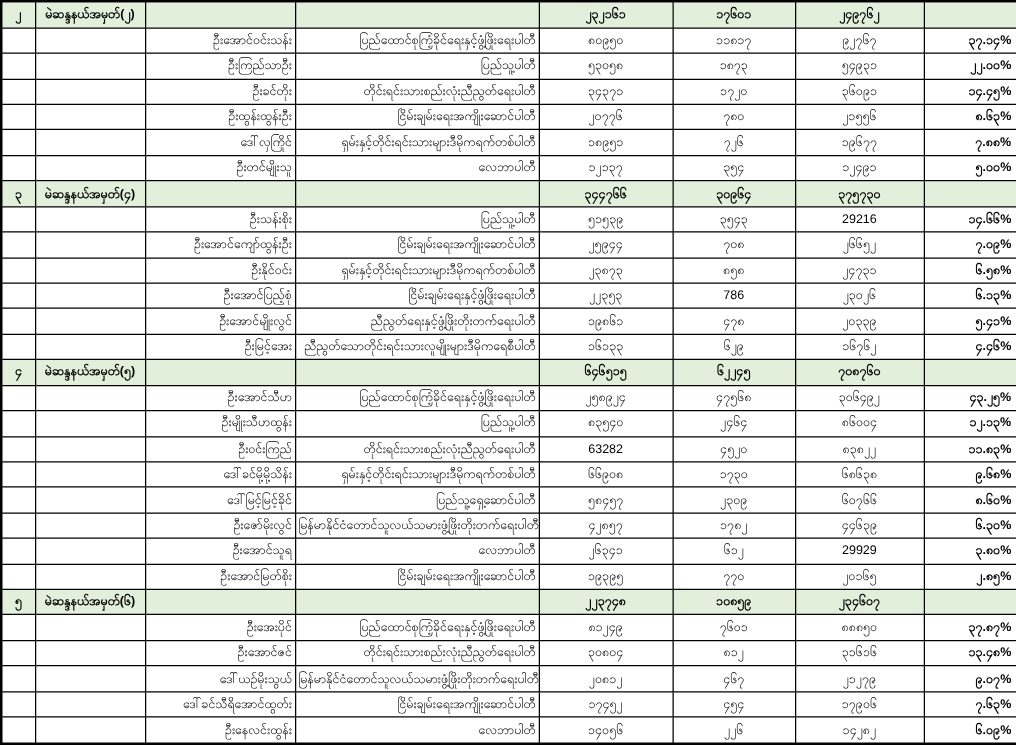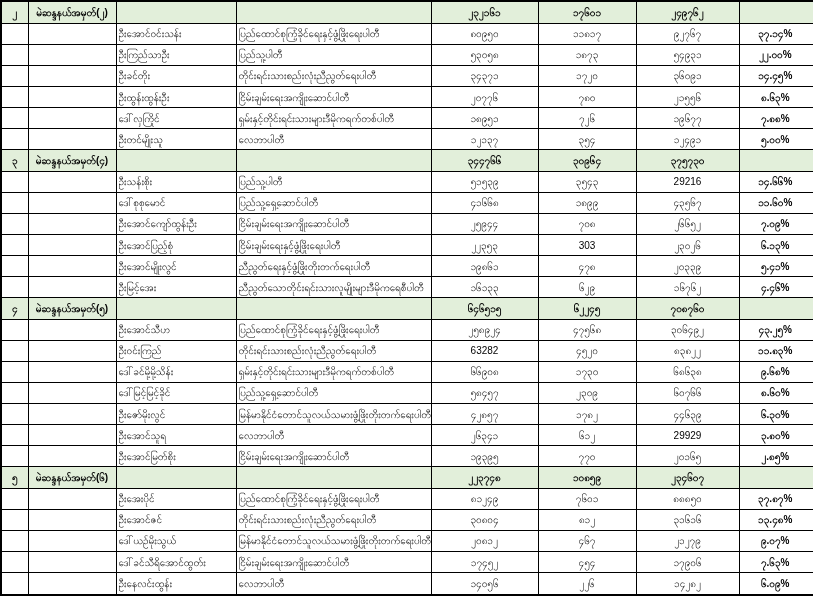--- a/index.html
+++ b/index.html
@@ -22,24 +22,24 @@
     white-space:nowrap;
     vertical-align:middle;
     line-height:1.1;
   }
   tr.group-row td{
     background:#e2efda;
     font-weight:bold;
   }
   .c-no{text-align:center;}
   .c-label{text-align:center;}
-  .c-name{text-align:left;}
-  .c-party{text-align:left;}
+  .c-name{text-align:right;}
+  .c-party{text-align:right;}
   .c-num{text-align:center;}
-  .c-pct{text-align:center;font-weight:bold;padding-right:4px;}
+  .c-pct{text-align:right;font-weight:bold;padding-right:4px;}
 </style>
 </head>
 <body>
 
 <div class="sheet">
   <table class="results">
     <colgroup>
       <col style="width:27px">
       <col style="width:88px">
       <col style="width:120px">
@@ -136,44 +136,44 @@
           <td class="c-name">ဦးသန်းစိုး</td>
           <td class="c-party">ပြည်သူ့ပါတီ</td>
           <td class="c-num">၅၁၅၃၉</td>
           <td class="c-num">၃၅၄၃</td>
           <td class="c-num">29216</td>
           <td class="c-pct">၁၄.၆၆%</td>
         </tr>
         <tr>
           <td class="c-no"></td>
           <td class="c-label"></td>
-          <td class="c-name">ဒေါ်စုစုမောင်</td>
-          <td class="c-party">ပြည်သူ့ရှေ့ဆောင်ပါတီ</td>
-          <td class="c-num">၄၁၆၆၈</td>
-          <td class="c-num">၁၈၉၉</td>
-          <td class="c-num">၄၃၅၆၇</td>
-          <td class="c-pct">၁၁.၆၀%</td>
-        </tr>
-        <tr>
-          <td class="c-no"></td>
-          <td class="c-label"></td>
           <td class="c-name">ဦးအောင်ကျော်ထွန်းဦး</td>
           <td class="c-party">ငြိမ်းချမ်းရေးအကျိုးဆောင်ပါတီ</td>
           <td class="c-num">၂၅၉၄၄</td>
           <td class="c-num">၇၀၈</td>
           <td class="c-num">၂၆၆၅၂</td>
           <td class="c-pct">၇.၀၉%</td>
         </tr>
         <tr>
           <td class="c-no"></td>
           <td class="c-label"></td>
+          <td class="c-name">ဦးနိုင်ဝင်း</td>
+          <td class="c-party">ရှမ်းနှင့်တိုင်းရင်းသားများဒီမိုကရက်တစ်ပါတီ</td>
+          <td class="c-num">၂၃၈၇၃</td>
+          <td class="c-num">၈၅၈</td>
+          <td class="c-num">၂၄၇၃၁</td>
+          <td class="c-pct">၆.၅၈%</td>
+        </tr>
+        <tr>
+          <td class="c-no"></td>
+          <td class="c-label"></td>
           <td class="c-name">ဦးအောင်ပြည့်စုံ</td>
           <td class="c-party">ငြိမ်းချမ်းရေးနှင့်ဖွံ့ဖြိုးရေးပါတီ</td>
           <td class="c-num">၂၂၃၅၃</td>
-          <td class="c-num">303</td>
+          <td class="c-num">786</td>
           <td class="c-num">၂၃၀၂၆</td>
           <td class="c-pct">၆.၁၃%</td>
         </tr>
         <tr>
           <td class="c-no"></td>
           <td class="c-label"></td>
           <td class="c-name">ဦးအောင်မျိုးလွင်</td>
           <td class="c-party">ညီညွတ်ရေးနှင့်ဖွံ့ဖြိုးတိုးတက်ရေးပါတီ</td>
           <td class="c-num">၁၉၈၆၁</td>
           <td class="c-num">၄၇၈</td>
@@ -206,20 +206,30 @@
           <td class="c-name">ဦးအောင်သီဟ</td>
           <td class="c-party">ပြည်ထောင်စုကြံ့ခိုင်ရေးနှင့်ဖွံ့ဖြိုးရေးပါတီ</td>
           <td class="c-num">၂၅၈၉၂၄</td>
           <td class="c-num">၄၇၅၆၈</td>
           <td class="c-num">၃၀၆၄၉၂</td>
           <td class="c-pct">၄၃.၂၅%</td>
         </tr>
         <tr>
           <td class="c-no"></td>
           <td class="c-label"></td>
+          <td class="c-name">ဦးမျိုးသီဟထွန်း</td>
+          <td class="c-party">ပြည်သူ့ပါတီ</td>
+          <td class="c-num">၈၃၅၄၀</td>
+          <td class="c-num">၂၄၆၄</td>
+          <td class="c-num">၈၆၀၀၄</td>
+          <td class="c-pct">၁၂.၁၃%</td>
+        </tr>
+        <tr>
+          <td class="c-no"></td>
+          <td class="c-label"></td>
           <td class="c-name">ဦးဝင်းကြည်</td>
           <td class="c-party">တိုင်းရင်းသားစည်းလုံးညီညွတ်ရေးပါတီ</td>
           <td class="c-num">63282</td>
           <td class="c-num">၄၅၂၀</td>
           <td class="c-num">၈၃၈၂၂</td>
           <td class="c-pct">၁၁.၈၃%</td>
         </tr>
         <tr>
           <td class="c-no"></td>
           <td class="c-label"></td>

